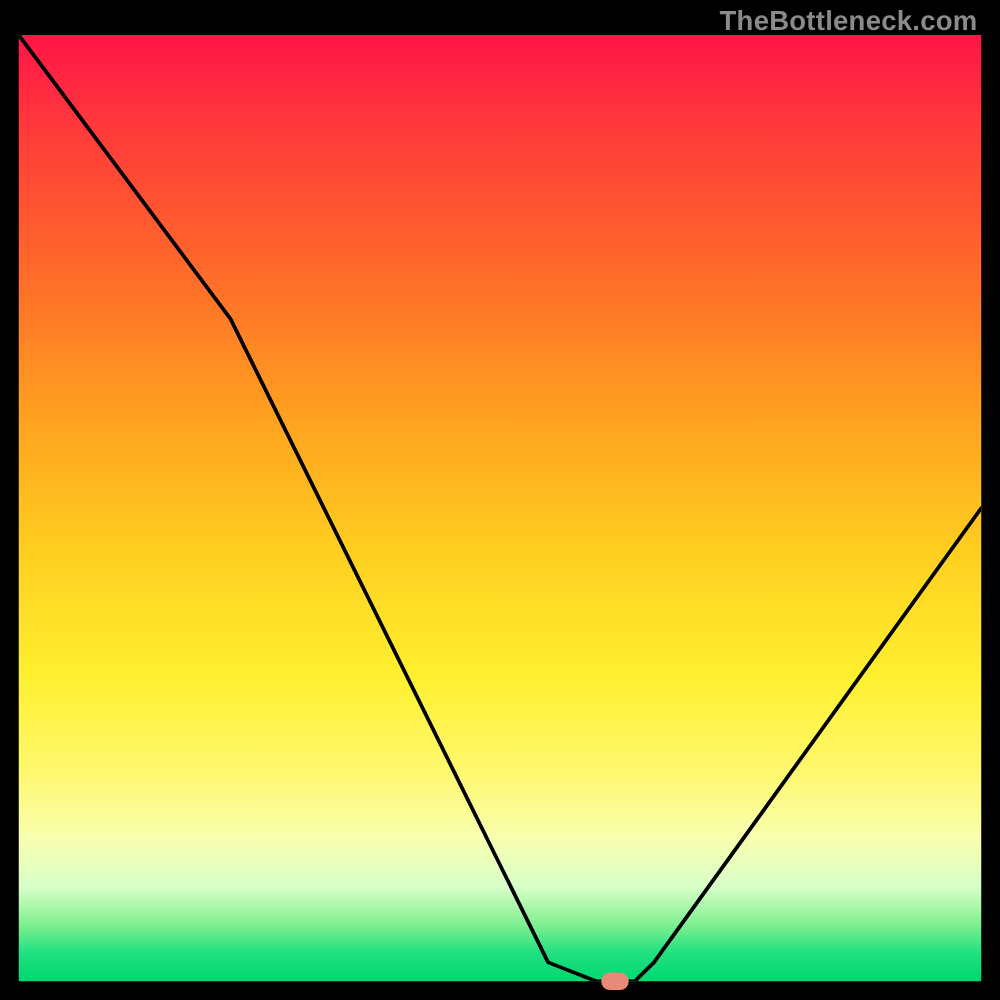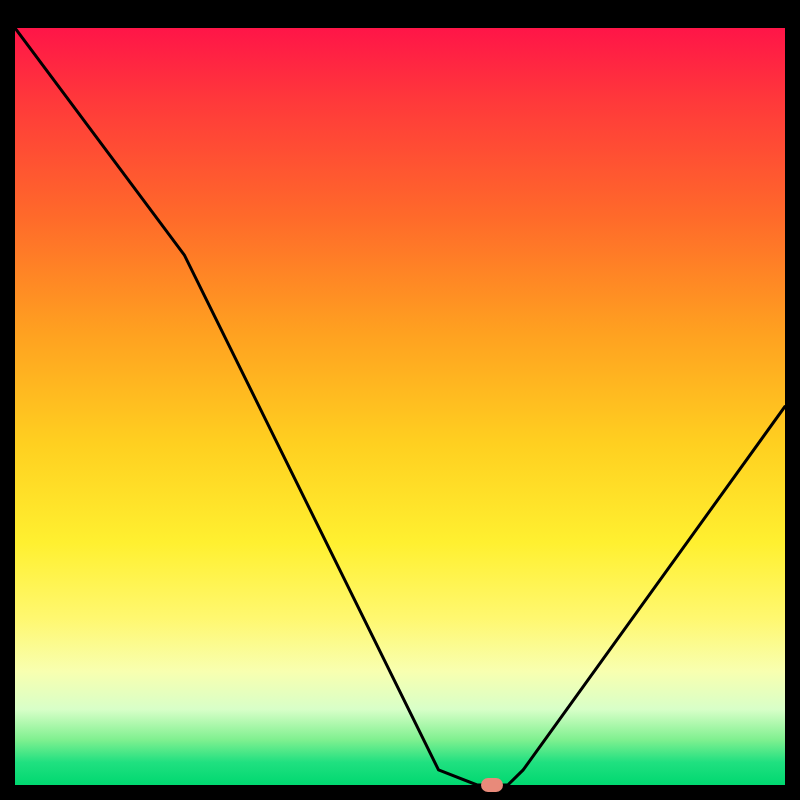--- a/index.html
+++ b/index.html
@@ -58,20 +58,21 @@
     height: 14px;
     border-radius: 7px;
     background: #e88a7a;
   }
 </style>
 </head>
 <body>
 
 <div class="frame">
 
+  <div class="watermark">TheBottleneck.com</div>
 
   <div class="plot">
 
     <svg class="curve" width="770" height="757" viewBox="0 0 770 757">
       <polyline id="curve-poly" fill="none" stroke="#000" stroke-width="3" stroke-linejoin="round" stroke-linecap="round" points="0.0,0.0 169.4,227.1 423.5,741.9 462.0,757.0 492.8,757.0 508.2,741.9 770.0,378.5"></polyline>
     </svg>
 
     <div class="marker" id="marker" style="left: 466.4px; top: 750px;"></div>
 
   </div>

